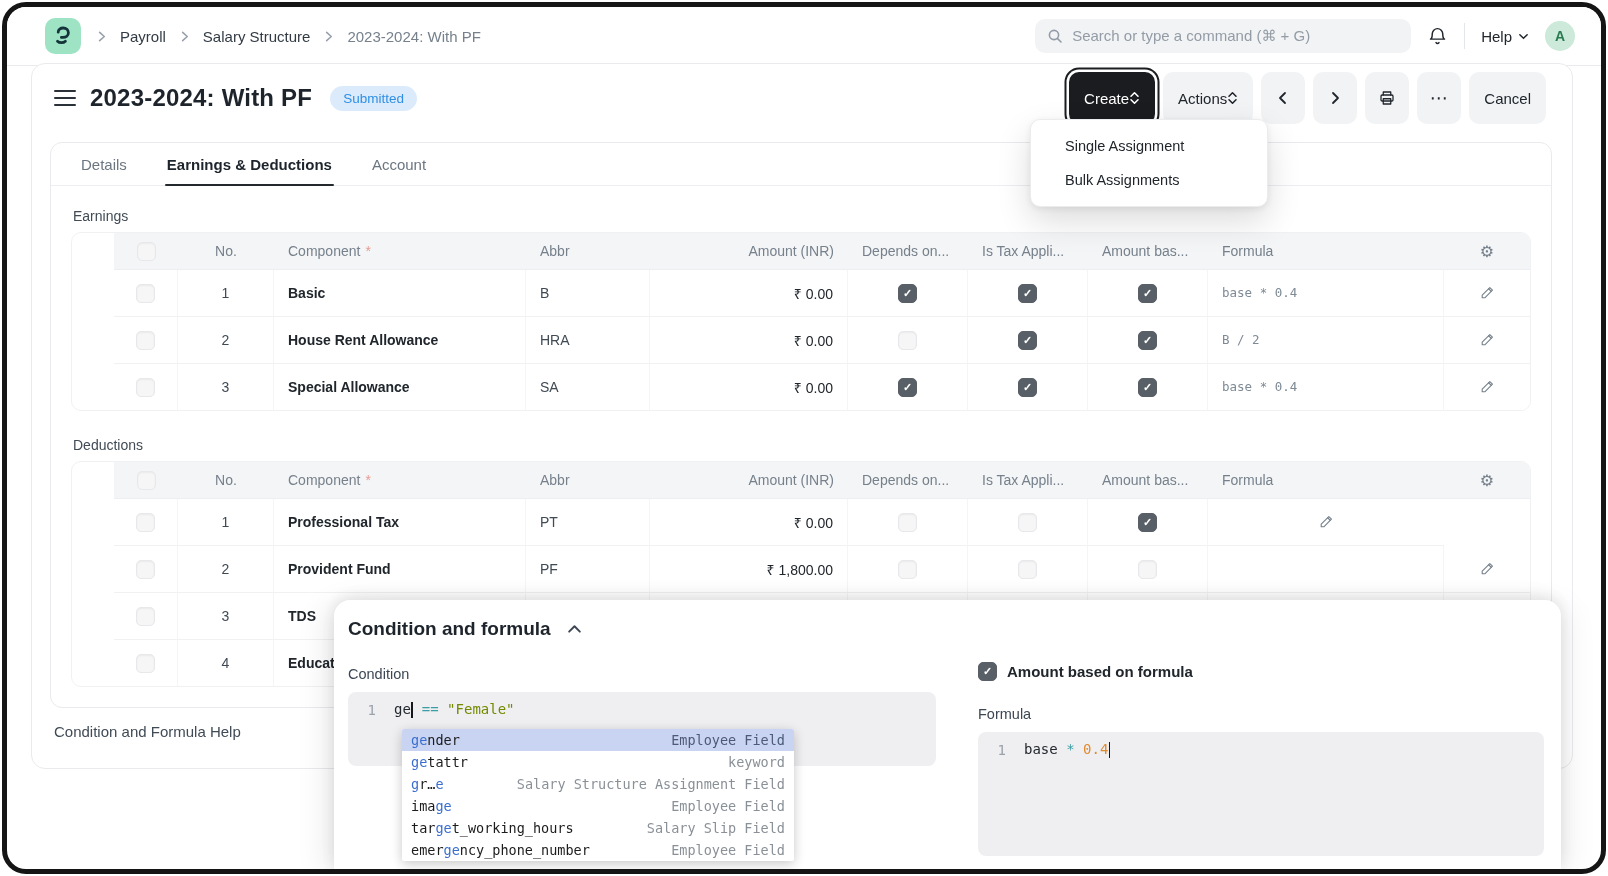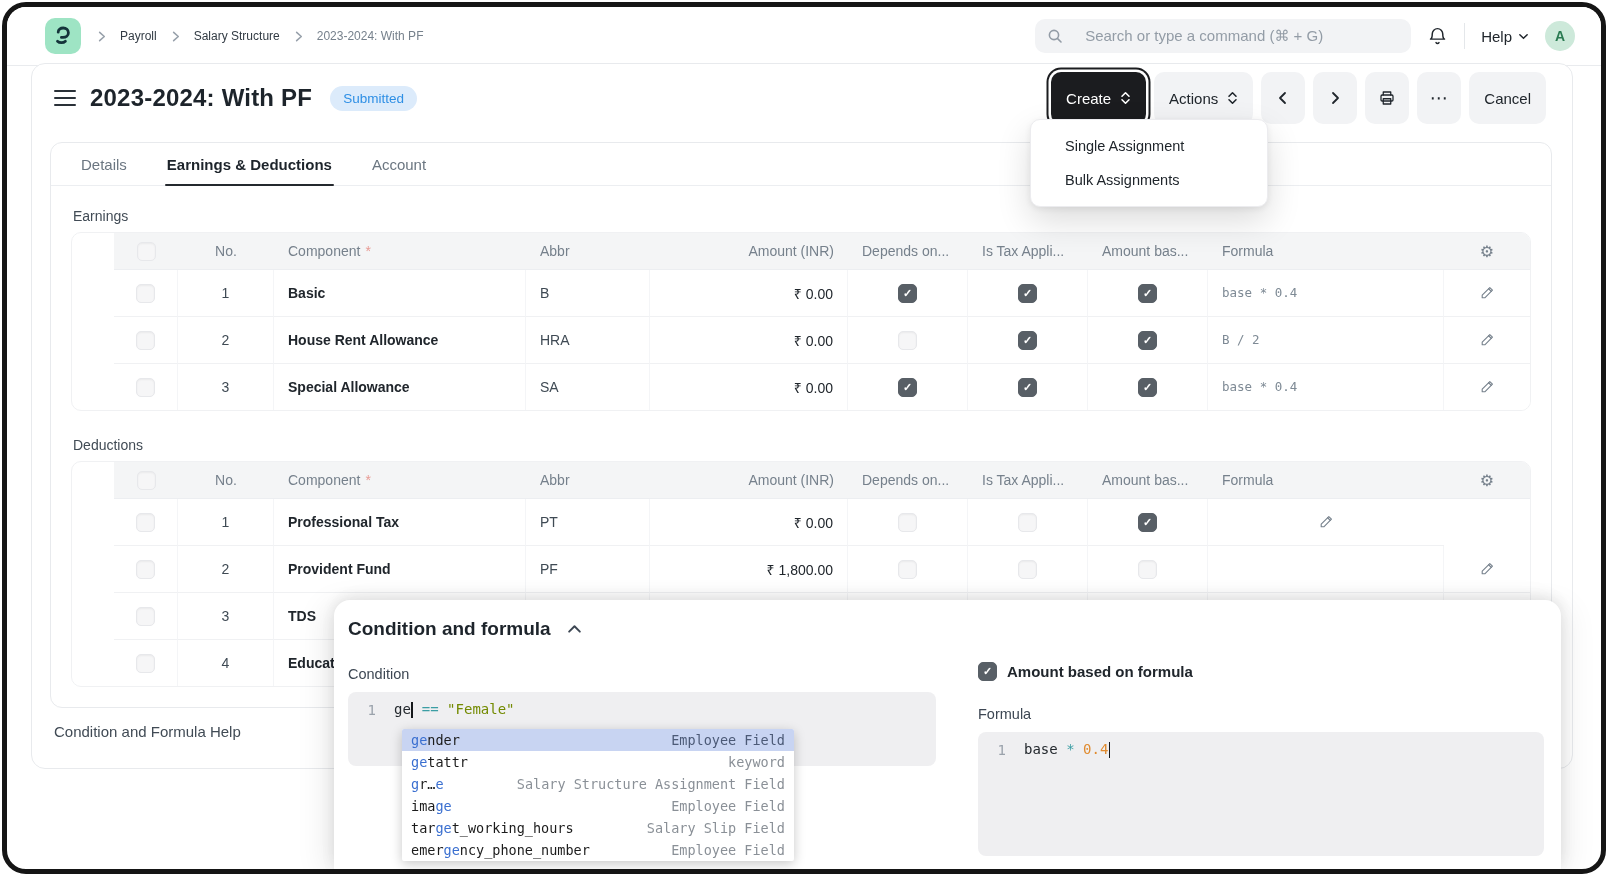--- a/index.html
+++ b/index.html
@@ -6,44 +6,44 @@
   .stage{position:relative;width:1608px;height:876px;font-family:"Liberation Sans",sans-serif;
          -webkit-font-smoothing:antialiased;}
   .window{position:absolute;inset:2px;border:5px solid #151515;border-radius:24px;
           overflow:hidden;background:#ffffff;}
 
   
   .navbar{height:58px;display:flex;align-items:center;gap:14px;padding:0 26px 0 38px;
           border-bottom:1px solid #e9ebee;background:#fff;}
   .logo{width:36px;height:36px;border-radius:10px;background:#9ee4c4;display:flex;
         align-items:center;justify-content:center;flex:0 0 auto;}
-  .crumbs{display:flex;align-items:center;gap:12px;font-size:12px;color:#323b44;}
+  .crumbs{display:flex;align-items:center;gap:12px;font-size:15px;color:#323b44;}
   .crumb{cursor:default;white-space:nowrap;}
   .crumb.muted{color:#76818c;}
   .sep{display:flex;align-items:center;color:#98a1ab;}
   .nav-right{margin-left:auto;display:flex;align-items:center;gap:16px;}
   .search{width:352px;height:34px;background:#f2f3f5;border-radius:10px;display:flex;
-          align-items:center;gap:22px;padding:0 12px;color:#939ca6;font-size:15px;}
+          align-items:center;gap:9px;padding:0 12px;color:#939ca6;font-size:15px;}
   .vdiv{width:1px;height:26px;background:#e4e7ea;}
   .help{display:flex;align-items:center;gap:6px;font-size:15px;color:#20262c;}
   .avatar{width:30px;height:30px;border-radius:50%;background:#cde9da;color:#2a7a52;
           font-weight:700;font-size:14px;display:flex;align-items:center;justify-content:center;}
 
   
   .page-card{position:absolute;left:24px;top:56px;right:28px;bottom:100px;background:#fff;
              border:1px solid #e8eaed;border-radius:14px;}
   .title-row{display:flex;align-items:center;gap:14px;padding:16px 26px 12px 22px;height:36px;}
   .burger{display:flex;flex-direction:column;gap:5px;width:22px;cursor:pointer;}
   .burger i{display:block;height:2px;background:#2a3138;border-radius:2px;}
   .page-title{font-size:24px;font-weight:700;color:#1d242b;letter-spacing:.2px;}
   .badge{background:#dcebfb;color:#2e8fe5;font-size:13.5px;border-radius:20px;
          padding:5px 13px;margin-left:4px;}
   .toolbar{margin-left:auto;display:flex;align-items:center;gap:8px;}
   .btn{height:52px;border:none;border-radius:10px;background:#f2f3f5;color:#20262c;
-       font-size:15px;font-family:inherit;display:flex;align-items:center;gap:9px;
+       font-size:15px;font-family:inherit;display:flex;align-items:center;
        padding:0 15px;cursor:pointer;}
   .btn.iconbtn{width:44px;padding:0;justify-content:center;}
   .btn-dark{background:#1b1c1f;color:#fff;box-shadow:0 0 0 2.5px #ffffff,0 0 0 4.5px #1b1c1f;}
   .dots{font-size:18px;letter-spacing:1px;color:#20262c;line-height:0;}
 
   
   .menu{position:absolute;left:1023px;top:112px;width:236px;background:#fff;border-radius:10px;
         border:1px solid #ececef;box-shadow:0 2px 6px rgba(0,0,0,.07),0 14px 34px rgba(0,0,0,.14);
         padding:9px 0;z-index:60;}
   .menu-item{height:34px;display:flex;align-items:center;padding:0 34px;font-size:14.5px;

